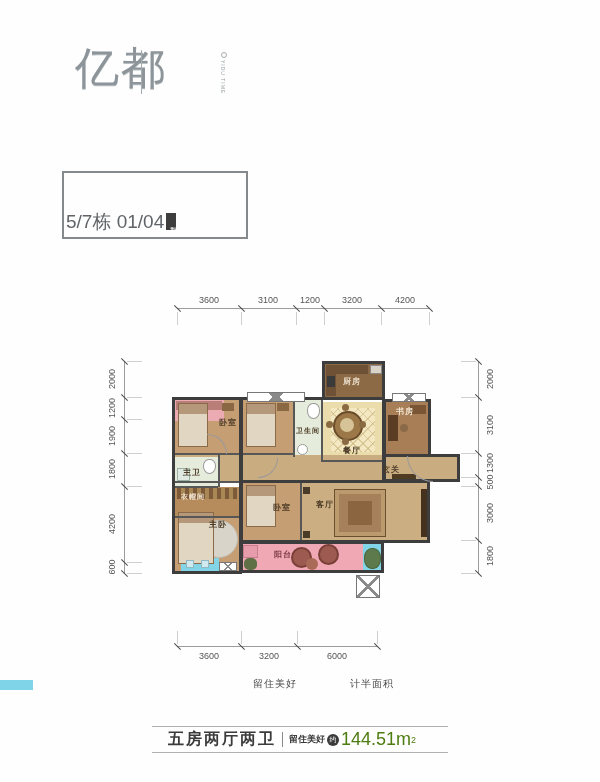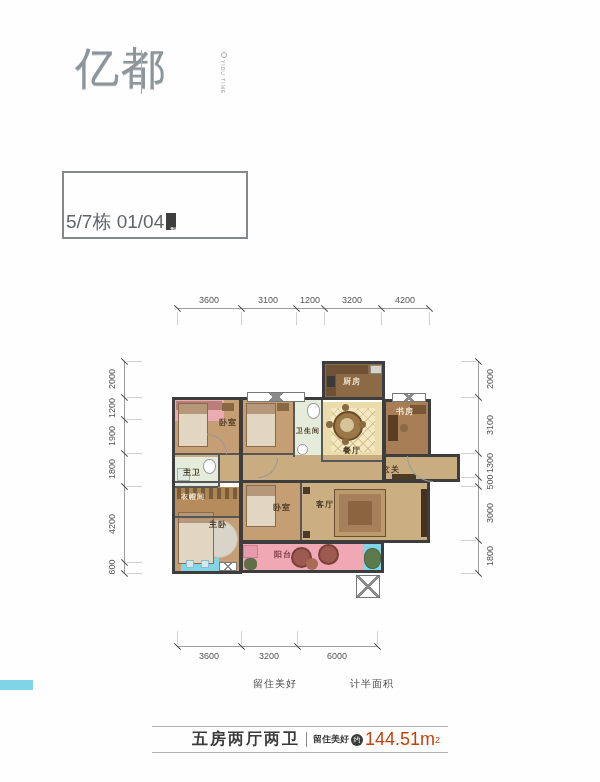--- a/index.html
+++ b/index.html
@@ -43,27 +43,27 @@
   .arc{border:0 solid #9a9a9a;z-index:6;}
   .rlab{font-size:8px;font-weight:700;color:#4c3b27;letter-spacing:1px;z-index:8;white-space:nowrap;line-height:1;}
   .pattern-diag{background-image:repeating-linear-gradient(45deg,rgba(200,178,120,.55) 0 1px,transparent 1px 7px),
                 repeating-linear-gradient(-45deg,rgba(200,178,120,.55) 0 1px,transparent 1px 7px);}
   .circ{border-radius:50%;}
   
   .legend-swatch{position:absolute;width:33px;height:10px;top:680px;}
   .legend-label{position:absolute;top:677px;font-size:10px;color:#4a4a4a;letter-spacing:1px;}
   
   .fline{position:absolute;left:152px;width:296px;height:1px;background:#b0b0b0;}
-  .frow{position:absolute;left:166px;top:729px;width:300px;display:flex;align-items:center;justify-content:center;}
+  .frow{position:absolute;left:142px;top:729px;width:300px;display:flex;align-items:center;justify-content:center;}
   .ftype{font-size:16px;font-weight:700;color:#3b3b3b;letter-spacing:2px;}
   .fdiv{width:1px;height:15px;background:#8a8a8a;margin:0 6px;}
   .fsmall{font-size:9px;font-weight:700;color:#3b3b3b;}
   .fcirc{display:inline-flex;align-items:center;justify-content:center;width:12px;height:12px;
          border-radius:50%;background:#3a3a3a;color:#fff;font-size:7px;margin:0 2px;}
-  .fval{font-size:18px;color:#c2410c;}
+  .fval{font-size:18px;color:#4d7c0f;}
   .fsup{font-size:9px;vertical-align:6px;}
 </style>
 </head>
 <body>
 
 <div id="page">
 
   <div class="abs logo-cn" style="left:75px;top:46px;">亿都</div>
   <div class="abs logo-div" style="left:141px;top:50px;"></div>
   <div class="abs logo-reg" style="left:221px;top:52px;"></div>

